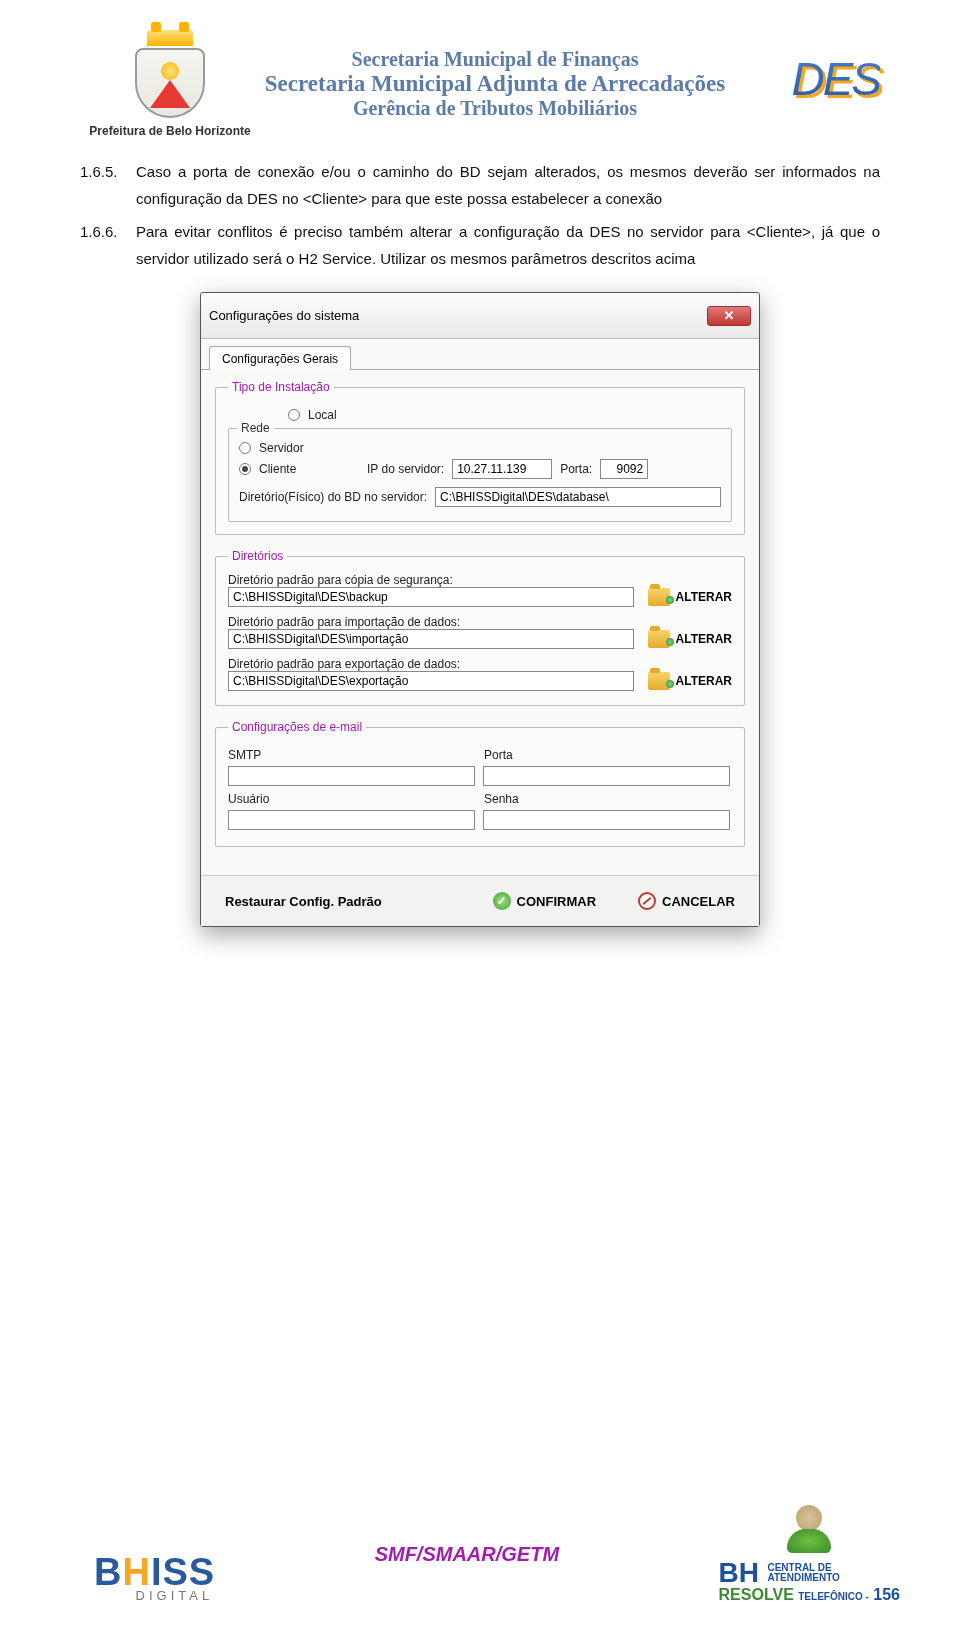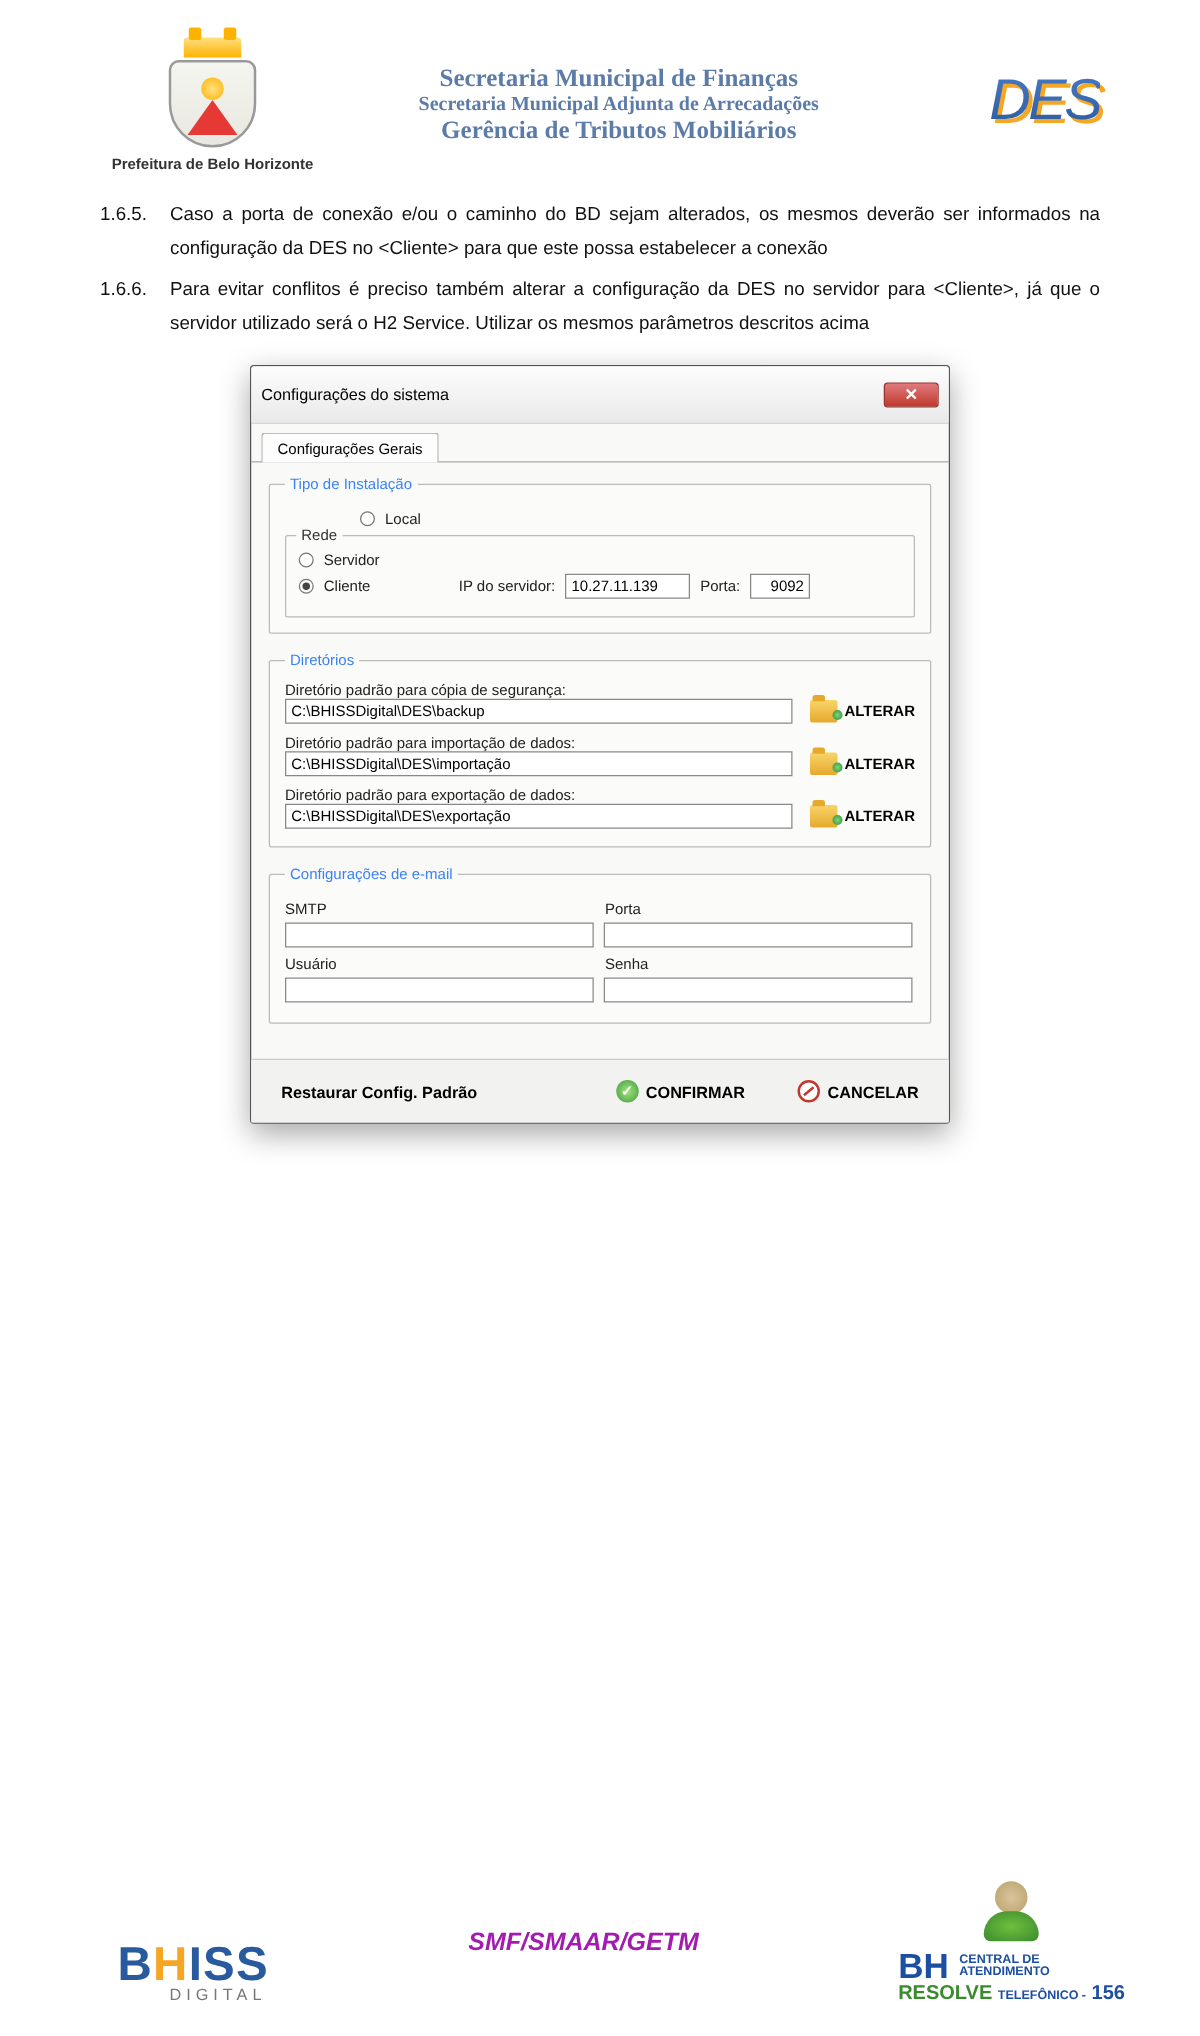--- a/index.html
+++ b/index.html
@@ -72,21 +72,21 @@
   .pref-text {
     font-size: 12px; color: #333; font-weight: bold;
   }
   .header-center {
     text-align: center;
     color: #5b7ba8;
     font-family: "Times New Roman", serif;
     flex: 1;
   }
   .header-center .l1 { font-size: 20px; font-weight: bold; }
-  .header-center .l2 { font-size: 16px; font-weight: bold; }
+  .header-center .l2 { font-size: 23px; font-weight: bold; }
   .header-center .l3 { font-size: 20px; font-weight: bold; }
   .logo-right { width: 150px; text-align: right; }
   .des-logo {
     width: 140px; height: 60px;
     display: inline-block;
     position: relative;
   }
   .des-text {
     font-family: Impact, Arial Black, sans-serif;
     font-size: 46px;
@@ -169,21 +169,21 @@
   fieldset {
     border: 1px solid #bbb;
     border-radius: 2px;
     padding: 10px 12px 12px 12px;
     margin-bottom: 14px;
     background: #fbfbfa;
   }
   legend {
     padding: 0 4px;
     font-size: 12px;
-    color: #3b82f6;
+    color: #a21caf;
   }
   .row { display: flex; align-items: center; margin: 4px 0; gap: 8px; }
   .radio {
     width: 12px; height: 12px; border: 1px solid #777; border-radius: 50%;
     display: inline-flex; align-items: center; justify-content: center;
     background: #fff;
   }
   .radio.checked::after {
     content: ""; width: 6px; height: 6px; background: #444; border-radius: 50%;
   }
@@ -365,20 +365,24 @@
             <span class="lbl">Servidor</span>
           </div>
           <div class="row">
             <span class="radio checked"></span>
             <span class="lbl" style="width:60px;">Cliente</span>
             <span class="lbl" style="margin-left:40px;">IP do servidor:</span>
             <span class="txtbox" style="width:100px;">10.27.11.139</span>
             <span class="lbl">Porta:</span>
             <span class="txtbox" style="width:48px; text-align:right; justify-content:flex-end;">9092</span>
           </div>
+          <div class="row" style="margin-top:8px;">
+            <span class="lbl">Diretório(Físico) do BD no servidor:</span>
+            <span class="txtbox" style="flex:1;">C:\BHISSDigital\DES\database\</span>
+          </div>
         </div>
       </fieldset>
 
       <fieldset>
         <legend>Diretórios</legend>
 
         <div class="lbl">Diretório padrão para cópia de segurança:</div>
         <div class="dir-row">
           <span class="txtbox fullbox" style="flex:1;">C:\BHISSDigital\DES\backup</span>
           <span class="alterar-btn">

